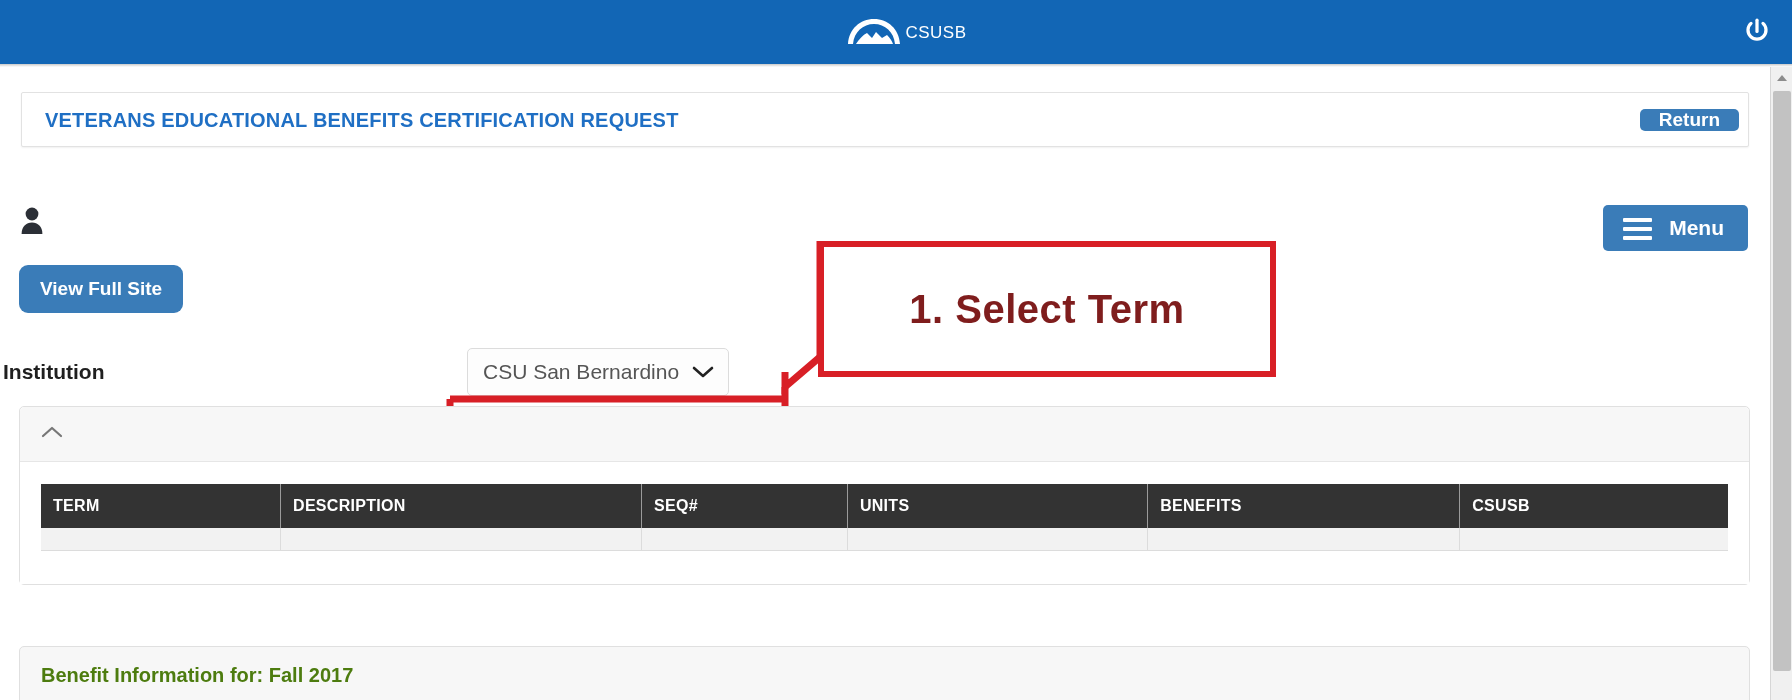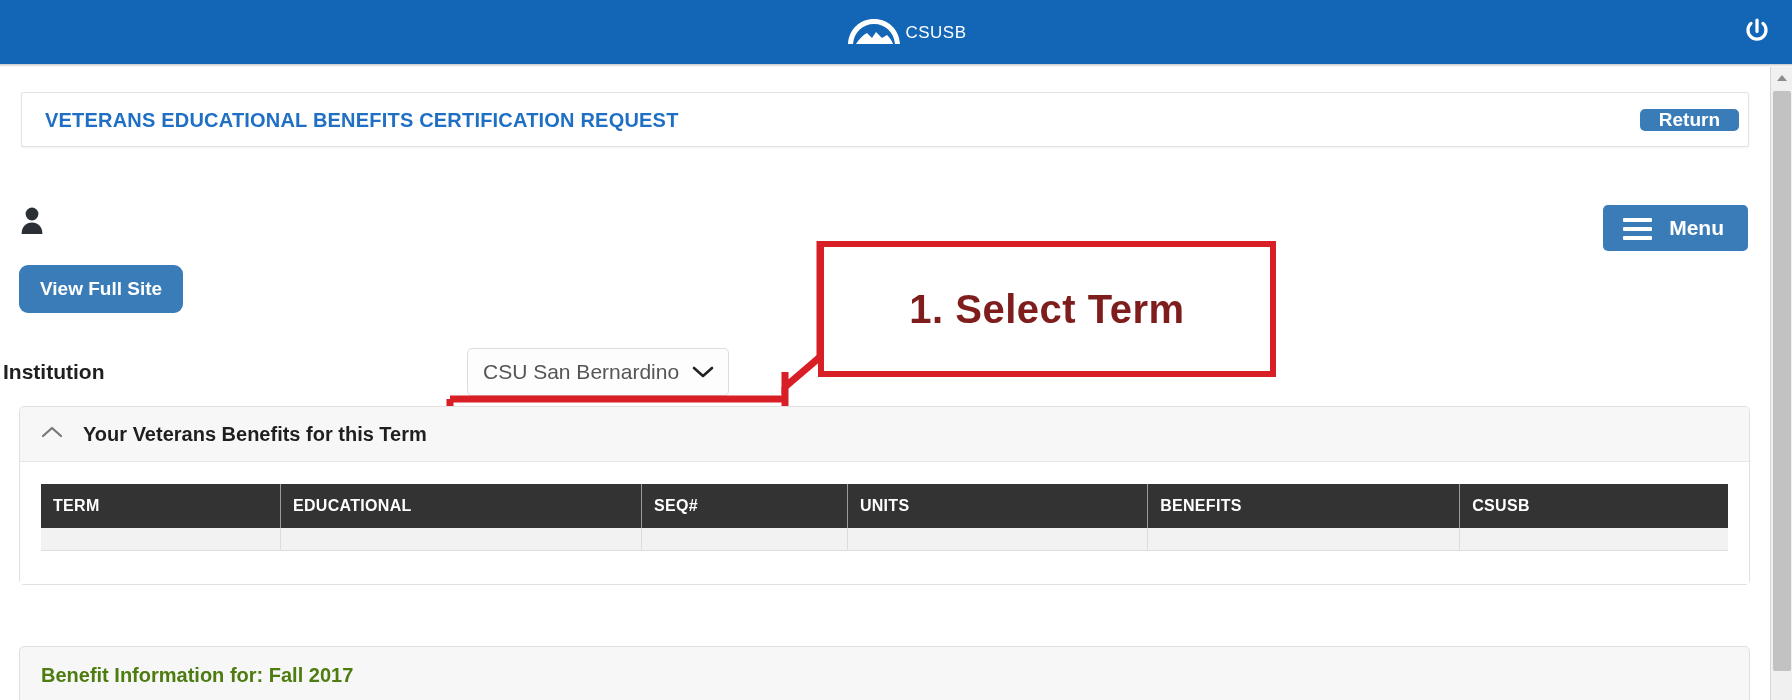--- a/index.html
+++ b/index.html
@@ -244,28 +244,27 @@
       <span class="annot-text">1. Select Term</span>
     </div>
 
     <div class="panel">
       <div class="panel-head">
         <span>
           <svg width="22" height="13" viewBox="0 0 22 13">
               <path d="M2 10 L11 2 L20 10" stroke="#777" stroke-width="2.2" fill="none" stroke-linecap="round" stroke-linejoin="round"></path>
             </svg>
         </span>
-        <span class="ptitle">Your Veterans Benefits for this Term</span>
       </div>
       <div class="panel-body">
         <table class="vtable">
           <thead>
             <tr>
               <th style="width:14.2%">TERM</th>
-              <th style="width:21.4%">EDUCATIONAL</th>
+              <th style="width:21.4%">DESCRIPTION</th>
               <th style="width:12.2%">SEQ#</th>
               <th style="width:17.8%">UNITS</th>
               <th style="width:18.5%">BENEFITS</th>
               <th style="width:15.9%">CSUSB</th>
             </tr>
           </thead>
           <tbody>
             <tr>
               <td></td>
               <td></td>

